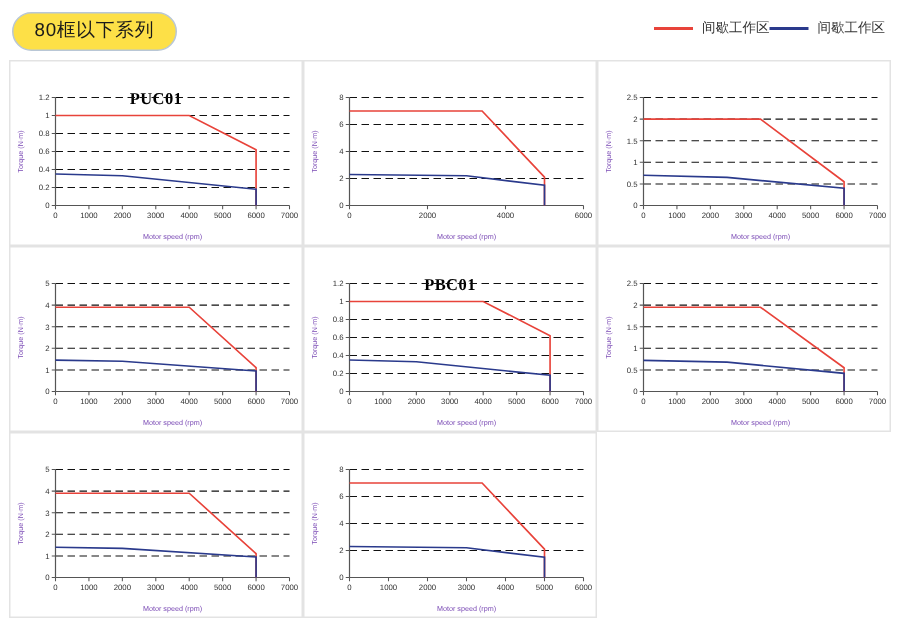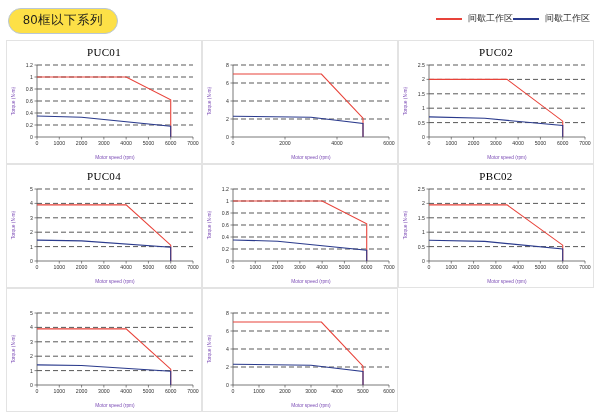--- a/index.html
+++ b/index.html
@@ -42,24 +42,24 @@
   }
   .cell{
     width:196px;height:124px;
     box-sizing:border-box;
     border:1px solid #e3e3e3;
     background:#fff;
     position:relative;
   }
   .cell.empty{border:1px solid transparent;background:transparent;}
   .chart-title{
-    position:absolute;top:5px;left:0;width:100%;
+    position:absolute;top:19px;left:0;width:100%;
     text-align:center;
     font-family:"Liberation Serif", serif;
-    font-weight:normal;
+    font-weight:bold;
     font-size:11px;
     color:#000;
     letter-spacing:.3px;
   }
   .plot-wrap{
     position:absolute;left:0;top:16px;width:196px;height:106px;
   }
   svg{display:block;}
   .axis-line{stroke:#555;stroke-width:.8;fill:none;}
   .tick-line{stroke:#555;stroke-width:.7;}
@@ -165,21 +165,20 @@
           <line class="tick-line" x1="27.5" y1="8" x2="30" y2="8"></line>
           <text class="tick-text" x="26" y="9.9" text-anchor="end">8</text>
           <text class="axis-text" x="108" y="102" text-anchor="middle">Motor speed (rpm)</text>
           <text class="axis-text-y" x="0" y="0" text-anchor="middle" transform="translate(8,44) rotate(-90)">Torque (N·m)</text>
           <polyline class="series-inter" points="30,17 118.39999999999999,17 160,61.099999999999994 160,80" style="stroke:#e8433a"></polyline>
           <polyline class="series-cont" points="30,59.3 108,60.2 160,66.5 160,80" style="stroke:#2a3a8c"></polyline>
         </svg>
       </div>
     </div>
     <div class="cell">
-      <div class="chart-title">PUC02</div>
       <div class="plot-wrap">
         <svg width="196" height="106" viewBox="0 0 196 106">
           <line class="grid-line" x1="30" y1="65.6" x2="186" y2="65.6"></line>
           <line class="grid-line" x1="30" y1="51.2" x2="186" y2="51.2"></line>
           <line class="grid-line" x1="30" y1="36.800000000000004" x2="186" y2="36.800000000000004"></line>
           <line class="grid-line" x1="30" y1="22.4" x2="186" y2="22.4"></line>
           <line class="grid-line" x1="30" y1="8" x2="186" y2="8"></line>
           <line class="axis-line" x1="30" y1="8" x2="30" y2="80"></line>
           <line class="axis-line" x1="30" y1="80" x2="186" y2="80"></line>
           <line class="tick-line" x1="30" y1="80" x2="30" y2="82.5"></line>
@@ -211,21 +210,20 @@
           <line class="tick-line" x1="27.5" y1="8" x2="30" y2="8"></line>
           <text class="tick-text" x="26" y="9.9" text-anchor="end">2.5</text>
           <text class="axis-text" x="108" y="102" text-anchor="middle">Motor speed (rpm)</text>
           <text class="axis-text-y" x="0" y="0" text-anchor="middle" transform="translate(8,44) rotate(-90)">Torque (N·m)</text>
           <polyline class="series-inter" points="30,22.4 108,22.4 163.7142857142857,64.16 163.7142857142857,80" style="stroke:#e8433a"></polyline>
           <polyline class="series-cont" points="30,59.84 85.71428571428572,61.28 163.7142857142857,68.48 163.7142857142857,80" style="stroke:#2a3a8c"></polyline>
         </svg>
       </div>
     </div>
     <div class="cell">
-      <div class="chart-title">PUC04</div>
       <div class="plot-wrap">
         <svg width="196" height="106" viewBox="0 0 196 106">
           <line class="grid-line" x1="30" y1="65.6" x2="186" y2="65.6"></line>
           <line class="grid-line" x1="30" y1="51.2" x2="186" y2="51.2"></line>
           <line class="grid-line" x1="30" y1="36.800000000000004" x2="186" y2="36.800000000000004"></line>
           <line class="grid-line" x1="30" y1="22.4" x2="186" y2="22.4"></line>
           <line class="grid-line" x1="30" y1="8" x2="186" y2="8"></line>
           <line class="axis-line" x1="30" y1="8" x2="30" y2="80"></line>
           <line class="axis-line" x1="30" y1="80" x2="186" y2="80"></line>
           <line class="tick-line" x1="30" y1="80" x2="30" y2="82.5"></line>
@@ -257,20 +255,21 @@
           <line class="tick-line" x1="27.5" y1="8" x2="30" y2="8"></line>
           <text class="tick-text" x="26" y="9.9" text-anchor="end">5</text>
           <text class="axis-text" x="108" y="102" text-anchor="middle">Motor speed (rpm)</text>
           <text class="axis-text-y" x="0" y="0" text-anchor="middle" transform="translate(8,44) rotate(-90)">Torque (N·m)</text>
           <polyline class="series-inter" points="30,23.839999999999996 119.14285714285714,23.839999999999996 163.7142857142857,64.16 163.7142857142857,80" style="stroke:#e8433a"></polyline>
           <polyline class="series-cont" points="30,59.120000000000005 74.57142857142857,59.84 163.7142857142857,66.32 163.7142857142857,80" style="stroke:#2a3a8c"></polyline>
         </svg>
       </div>
     </div>
     <div class="cell">
+      <div class="chart-title">PBC01</div>
       <div class="plot-wrap">
         <svg width="196" height="106" viewBox="0 0 196 106">
           <line class="grid-line" x1="30" y1="68" x2="186" y2="68"></line>
           <line class="grid-line" x1="30" y1="56" x2="186" y2="56"></line>
           <line class="grid-line" x1="30" y1="44" x2="186" y2="44"></line>
           <line class="grid-line" x1="30" y1="31.999999999999993" x2="186" y2="31.999999999999993"></line>
           <line class="grid-line" x1="30" y1="20" x2="186" y2="20"></line>
           <line class="grid-line" x1="30" y1="8" x2="186" y2="8"></line>
           <line class="axis-line" x1="30" y1="8" x2="30" y2="80"></line>
           <line class="axis-line" x1="30" y1="80" x2="186" y2="80"></line>
@@ -305,21 +304,20 @@
           <line class="tick-line" x1="27.5" y1="8" x2="30" y2="8"></line>
           <text class="tick-text" x="26" y="9.9" text-anchor="end">1.2</text>
           <text class="axis-text" x="108" y="102" text-anchor="middle">Motor speed (rpm)</text>
           <text class="axis-text-y" x="0" y="0" text-anchor="middle" transform="translate(8,44) rotate(-90)">Torque (N·m)</text>
           <polyline class="series-inter" points="30,20 119.14285714285714,20 163.7142857142857,42.8 163.7142857142857,80" style="stroke:#e8433a"></polyline>
           <polyline class="series-cont" points="30,59 74.57142857142857,60.2 163.7142857142857,69.2 163.7142857142857,80" style="stroke:#2a3a8c"></polyline>
         </svg>
       </div>
     </div>
     <div class="cell">
-      <div class="chart-title">PBC02</div>
       <div class="plot-wrap">
         <svg width="196" height="106" viewBox="0 0 196 106">
           <line class="grid-line" x1="30" y1="65.6" x2="186" y2="65.6"></line>
           <line class="grid-line" x1="30" y1="51.2" x2="186" y2="51.2"></line>
           <line class="grid-line" x1="30" y1="36.800000000000004" x2="186" y2="36.800000000000004"></line>
           <line class="grid-line" x1="30" y1="22.4" x2="186" y2="22.4"></line>
           <line class="grid-line" x1="30" y1="8" x2="186" y2="8"></line>
           <line class="axis-line" x1="30" y1="8" x2="30" y2="80"></line>
           <line class="axis-line" x1="30" y1="80" x2="186" y2="80"></line>
           <line class="tick-line" x1="30" y1="80" x2="30" y2="82.5"></line>

